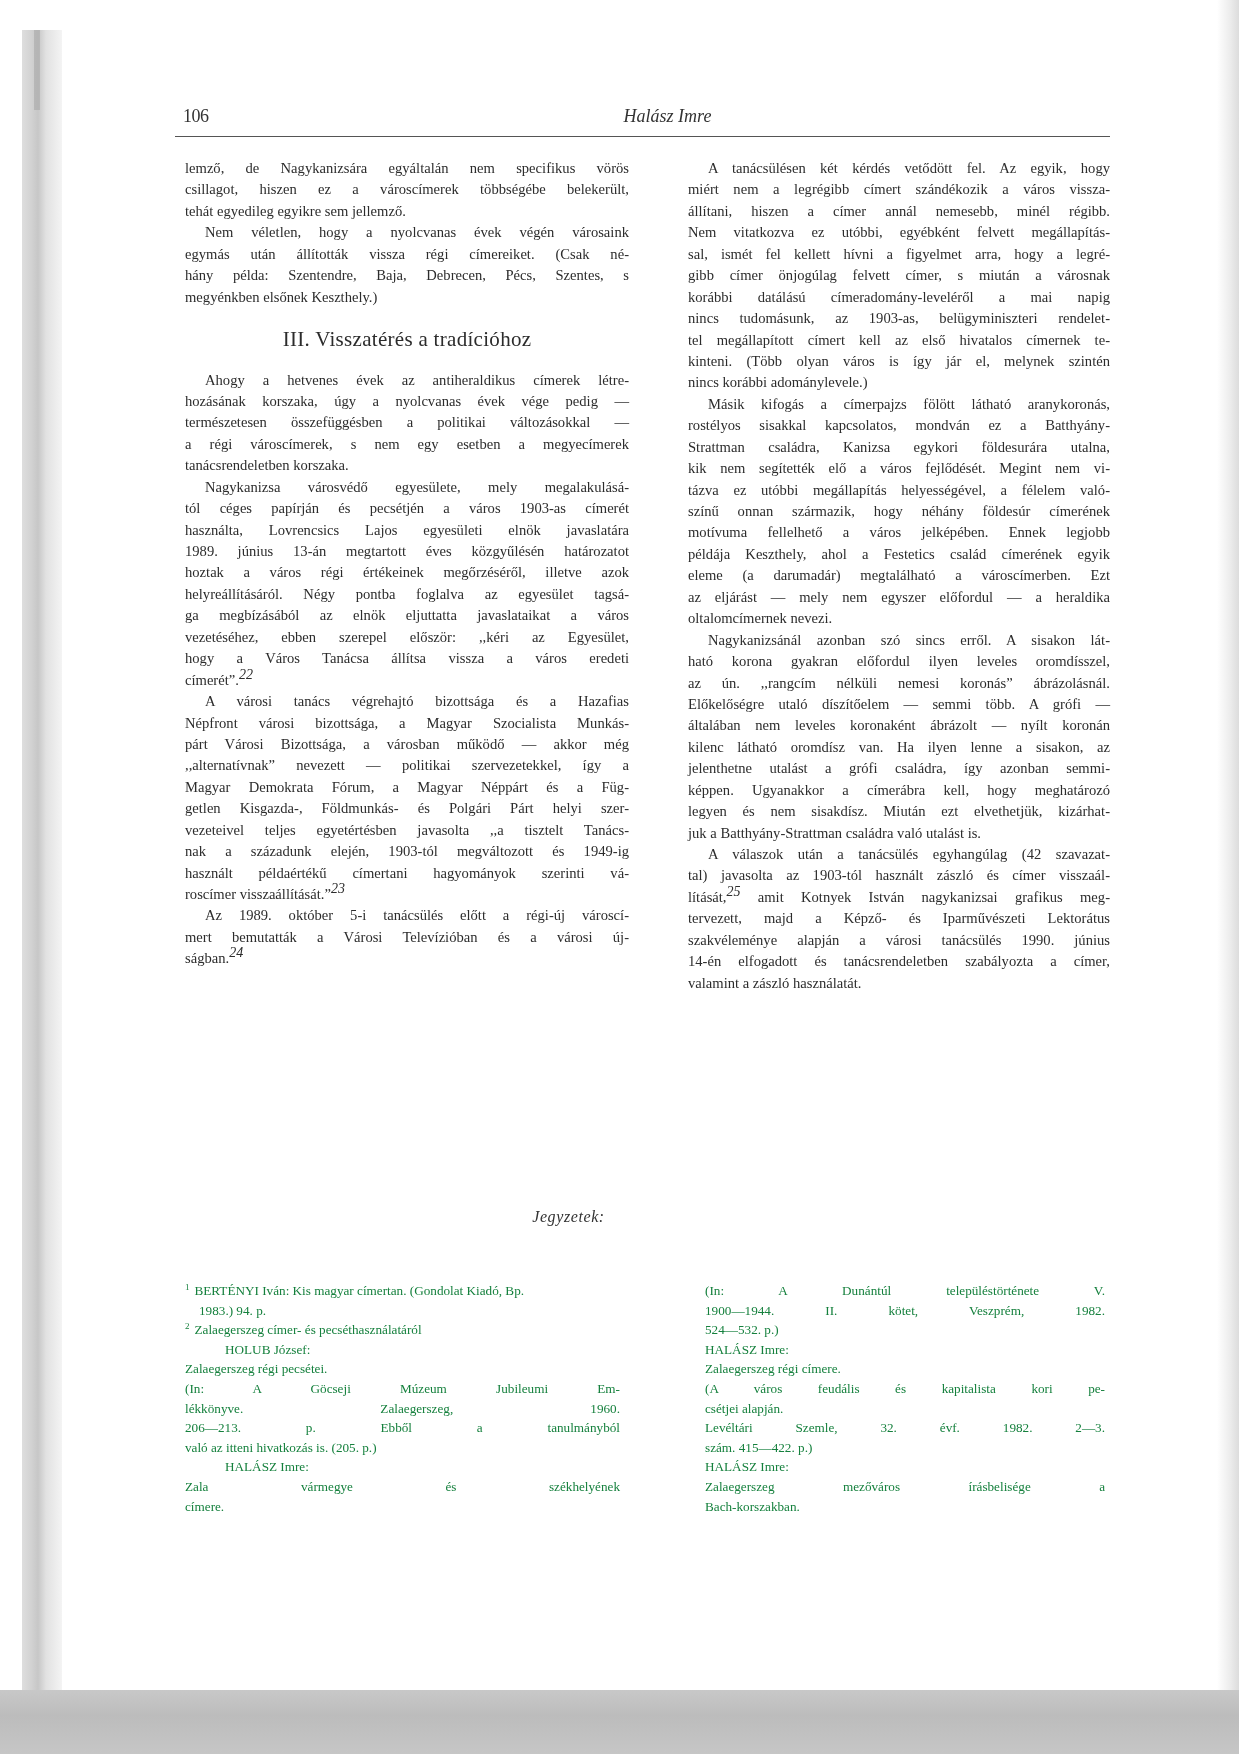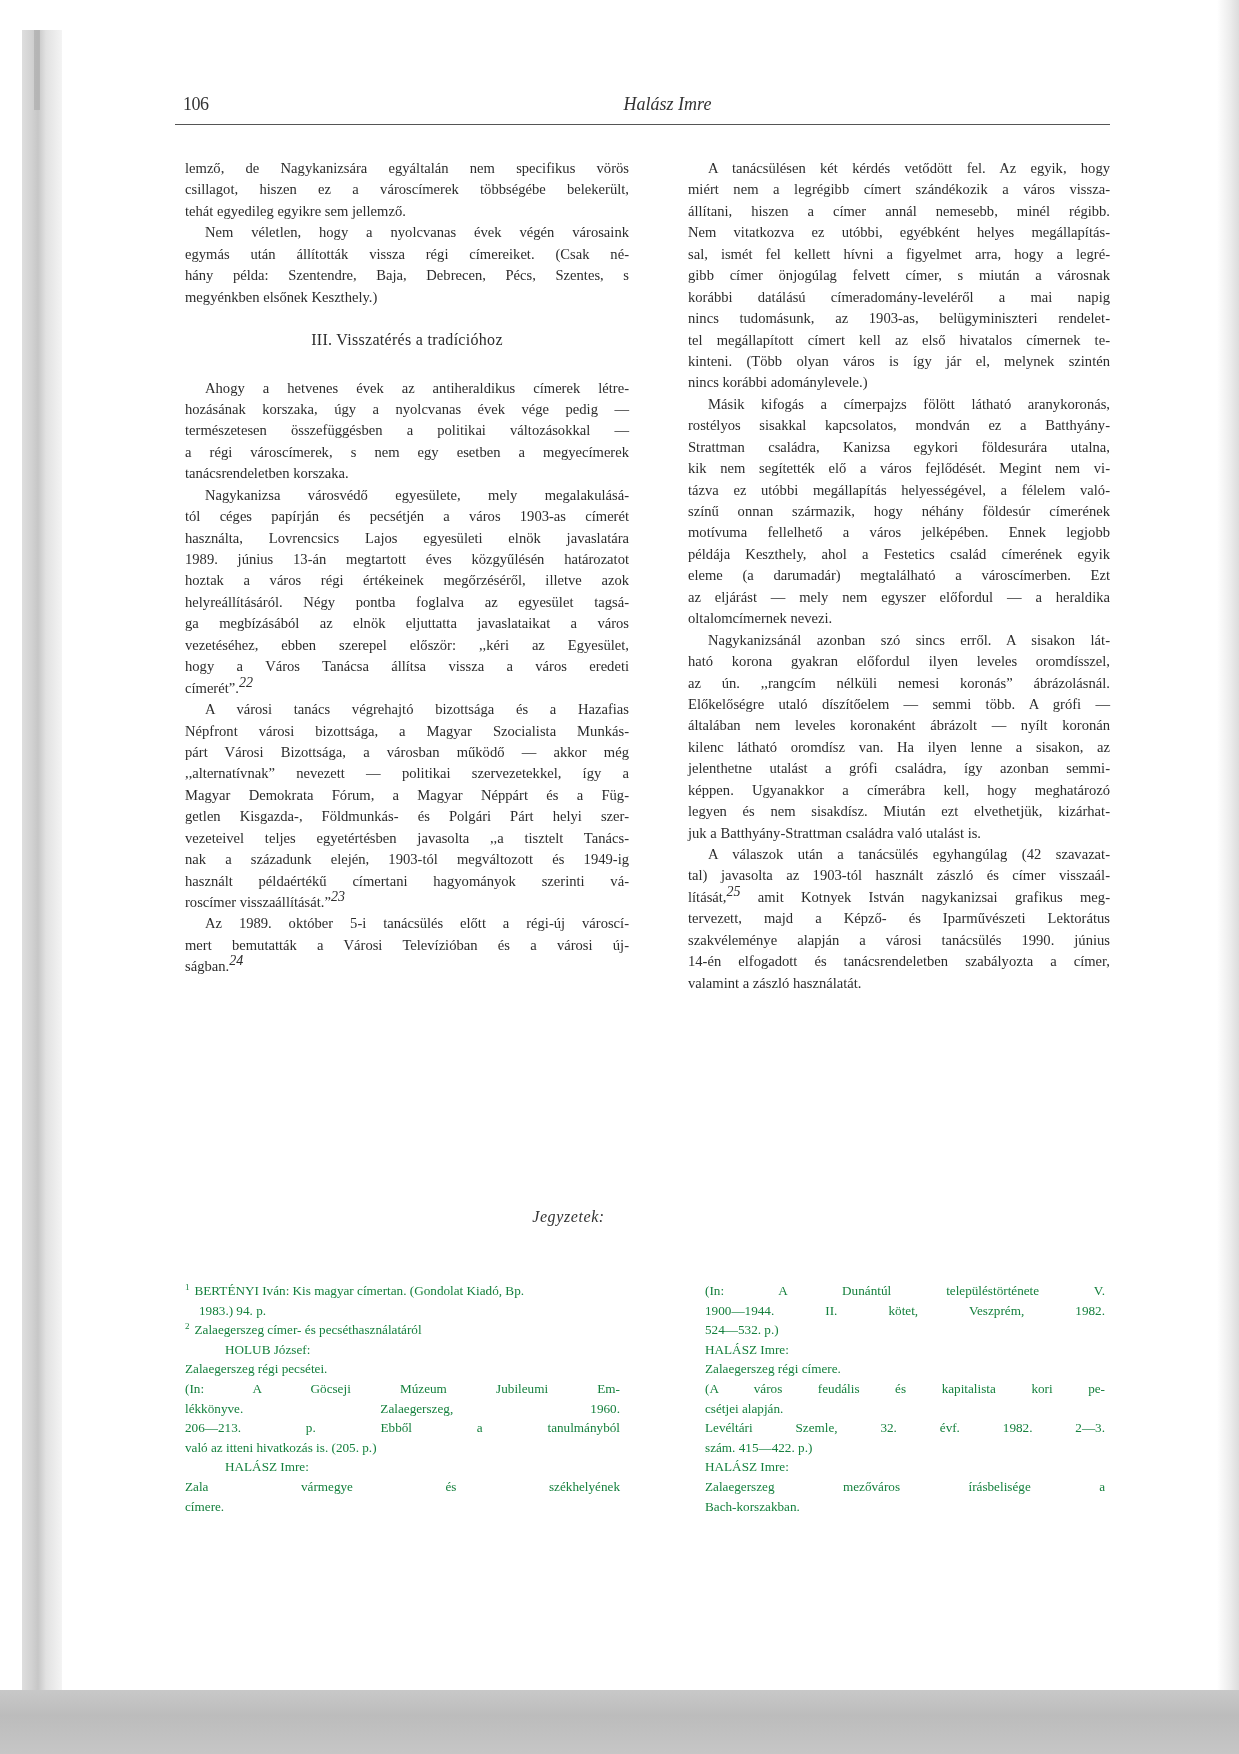--- a/index.html
+++ b/index.html
@@ -24,21 +24,21 @@
   }
   .page-sheet {
     position:absolute; left:12px; top:0; width:1205px; height:1694px;
     background:#fff; border-bottom-left-radius:18px; border-bottom-right-radius:18px;
   }
   .scan-right {
     position:absolute; right:0; top:0; width:22px; height:1754px;
     background:linear-gradient(90deg,#ffffff 0%,#ececec 60%,#dcdcdc 100%);
   }
   .header {
-    position:absolute; left:175px; top:88px; width:935px; height:40px;
+    position:absolute; left:175px; top:100px; width:935px; height:40px;
   }
   .page-number {
     position:absolute; left:8px; top:6px; font-size:18px; color:#333;
     letter-spacing:-0.5px;
   }
   .running-title {
     position:absolute; left:0; right:0; top:6px; text-align:center;
     font-style:italic; font-size:18px; color:#333; padding-left:50px;
   }
   .header-rule {
@@ -47,22 +47,22 @@
   }
   .col {
     position:absolute; font-size:14.6px; line-height:21.45px; color:#2c2c2c;
   }
   .col-left { left:185px; top:158px; width:444px; }
   .col-right { left:688px; top:158px; width:422px; }
   .line { white-space:nowrap; text-align:justify; text-align-last:justify; height:21.45px; overflow:visible; }
   .line.last { text-align-last:left; }
   .line.indent { padding-left:20px; }
   .section-title {
-    text-align:center; font-size:16px; height:21.45px;
-    margin-top:21px; margin-bottom:27px; letter-spacing:0.3px;
+    text-align:center; font-size:21px; height:21.45px;
+    margin-top:21px; margin-bottom:19px; letter-spacing:0.3px;
   }
   sup { font-size:14px; line-height:0; vertical-align:6px;font-style:italic; }
   .notes-title {
     position:absolute; left:0; width:1062px; top:1208px; text-align:center;
     font-style:italic; font-size:16px; letter-spacing:0.6px; color:#333;
     padding-left:75px; box-sizing:border-box;
   }
   .notes {
     position:absolute; font-size:13.2px; line-height:19.6px; color:#15803d;
   }
@@ -142,21 +142,21 @@
     <div class="line">mert bemutatták a Városi Televízióban és a városi új-</div>
     <div class="line last"><span>ságban.</span><sup>24</sup></div>
   </div>
 </div>
 
 <div class="col col-right">
   <div>
     <div class="line indent">A tanácsülésen két kérdés vetődött fel. Az egyik, hogy</div>
     <div class="line">miért nem a legrégibb címert szándékozik a város vissza-</div>
     <div class="line">állítani, hiszen a címer annál nemesebb, minél régibb.</div>
-    <div class="line">Nem vitatkozva ez utóbbi, egyébként helyes megállapítás-</div>
+    <div class="line">Nem vitatkozva ez utóbbi, egyébként felvett megállapítás-</div>
     <div class="line">sal, ismét fel kellett hívni a figyelmet arra, hogy a legré-</div>
     <div class="line">gibb címer önjogúlag felvett címer, s miután a városnak</div>
     <div class="line">korábbi datálású címeradomány-leveléről a mai napig</div>
     <div class="line">nincs tudomásunk, az 1903-as, belügyminiszteri rendelet-</div>
     <div class="line">tel megállapított címert kell az első hivatalos címernek te-</div>
     <div class="line">kinteni. (Több olyan város is így jár el, melynek szintén</div>
     <div class="line last">nincs korábbi adománylevele.)</div>
   </div>
   <div>
     <div class="line indent">Másik kifogás a címerpajzs fölött látható aranykoronás,</div>

